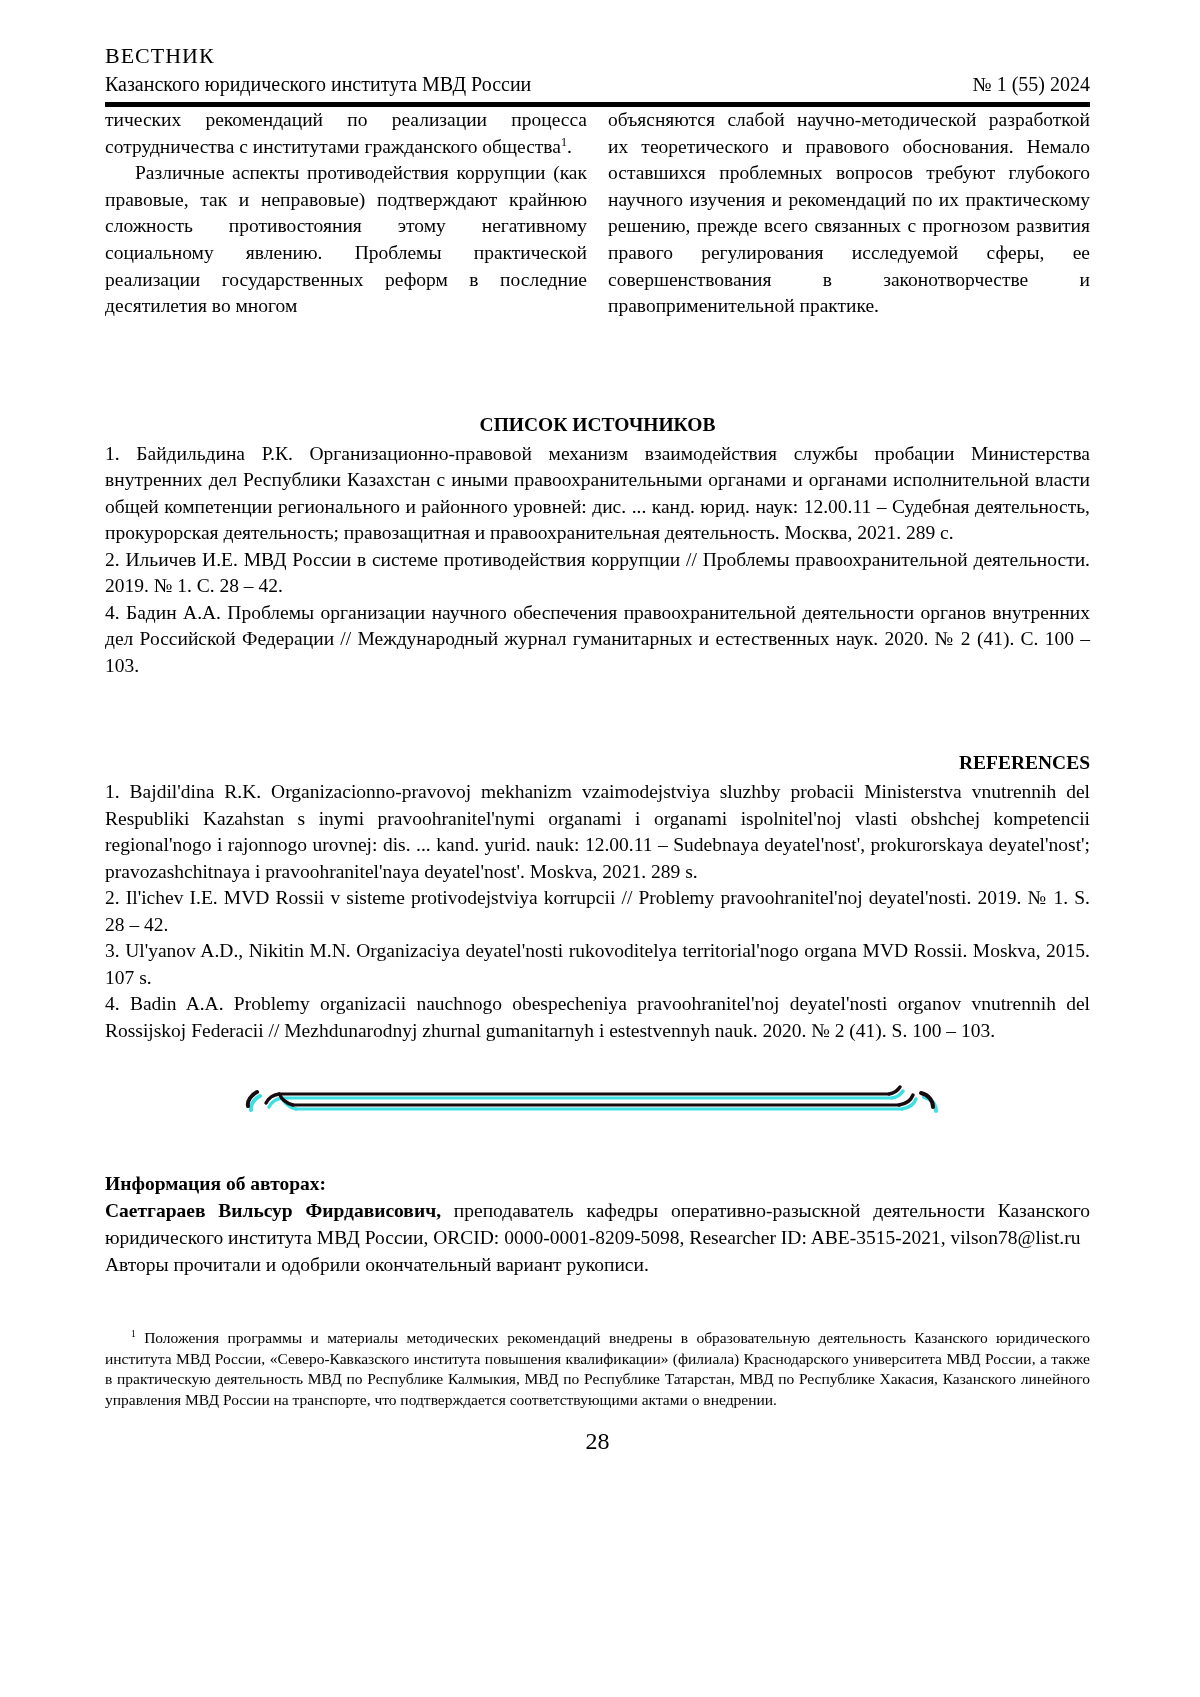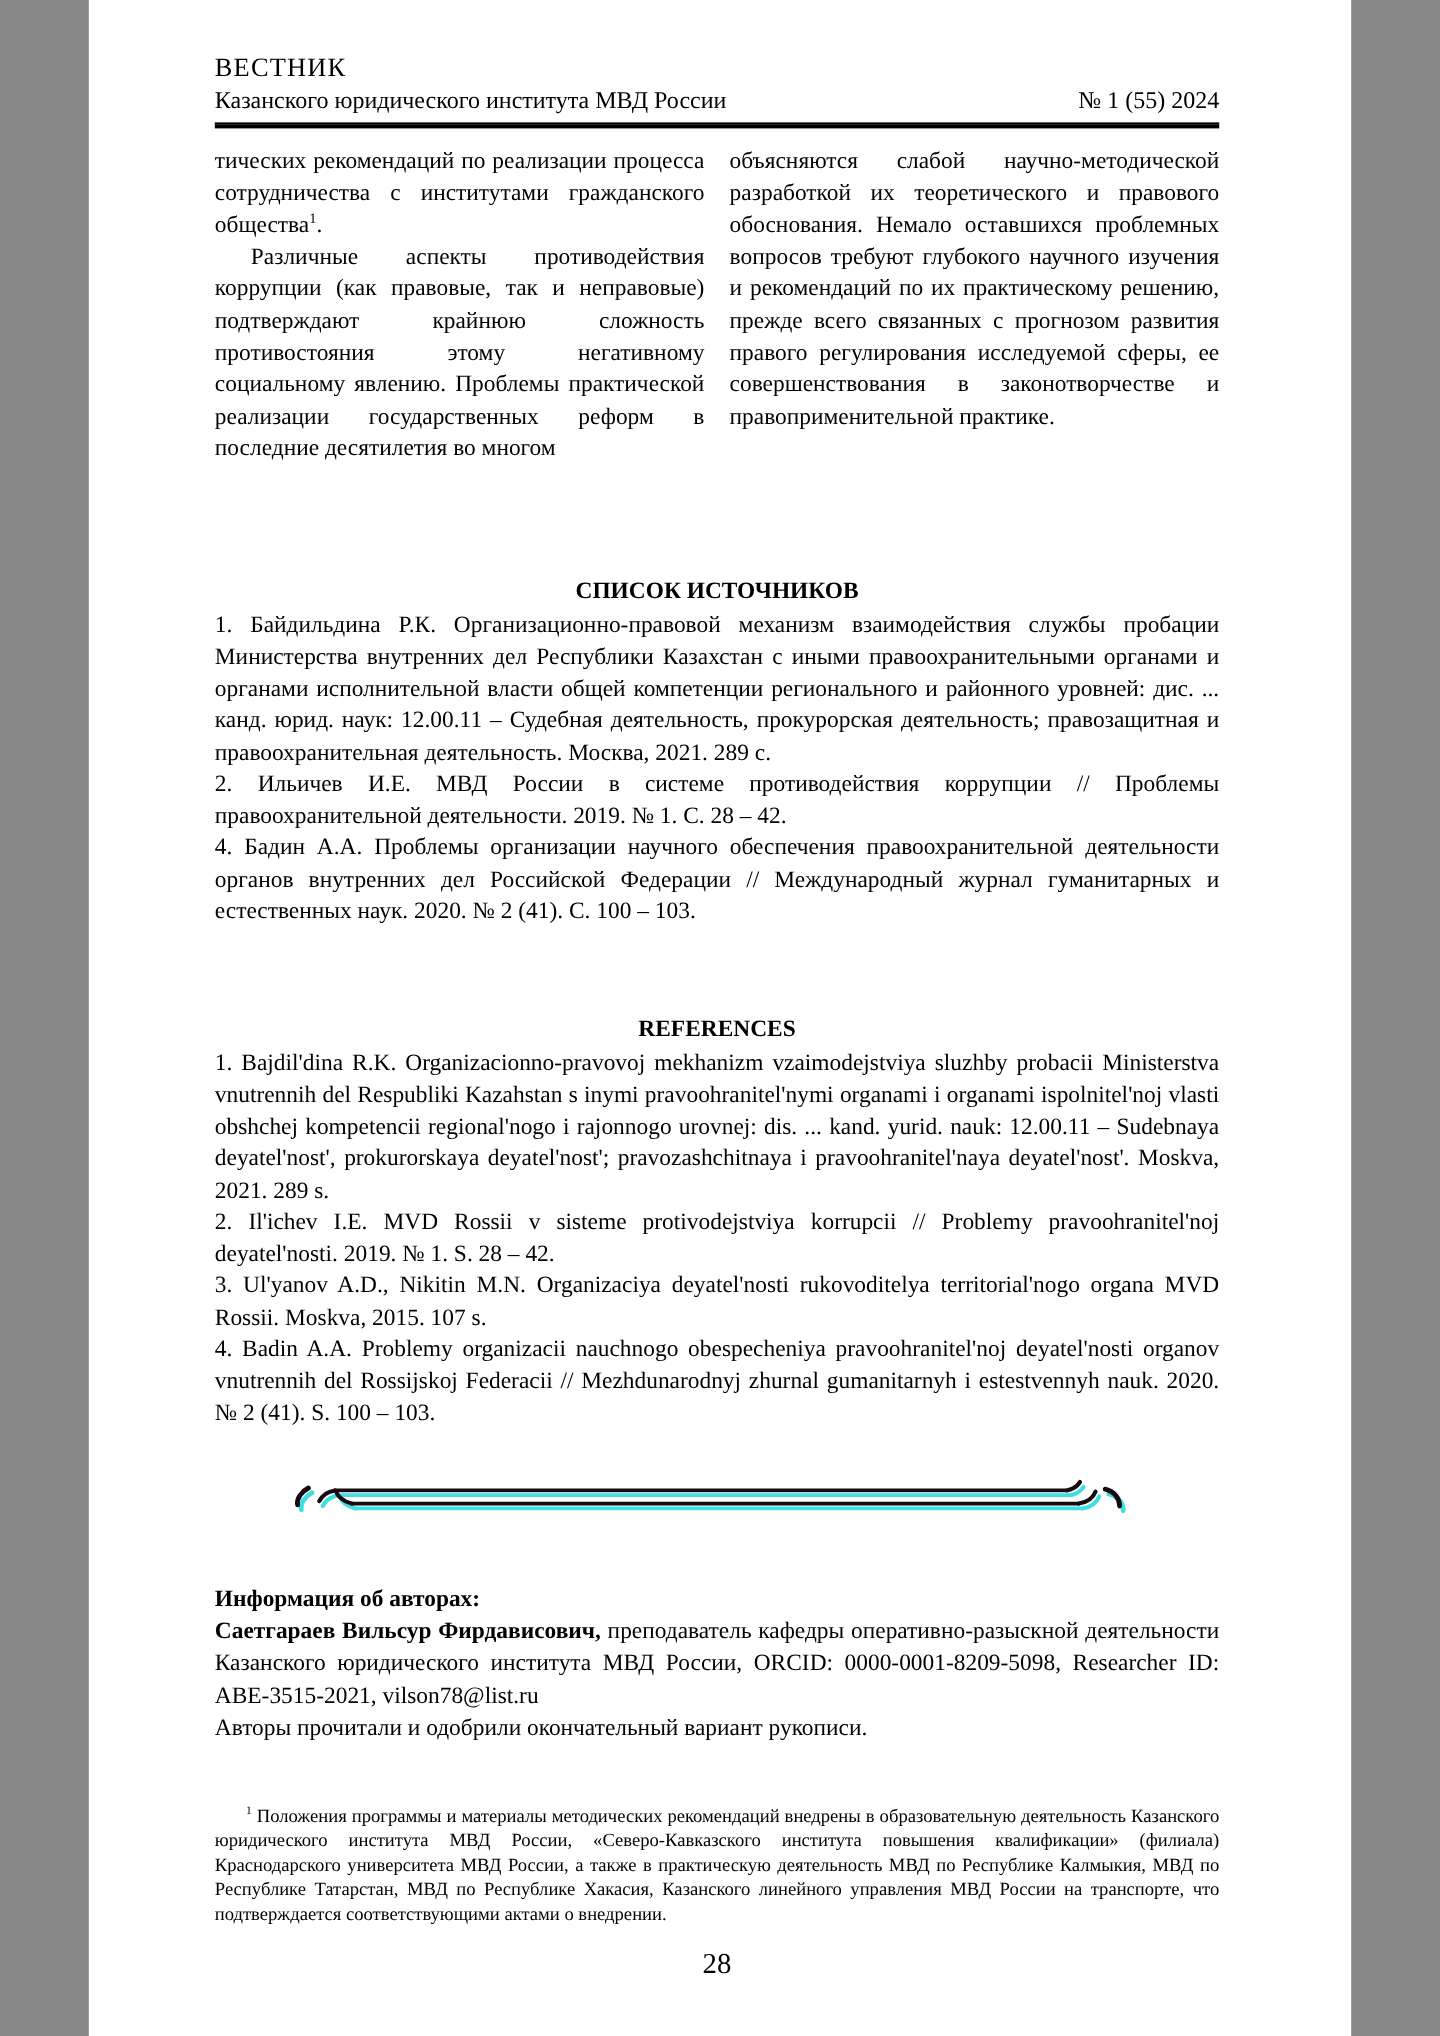--- a/index.html
+++ b/index.html
@@ -4,43 +4,43 @@
 <style>
   :root{
     --ink:#000000;
     --paper:#ffffff;
     --divider-accent:#3edfe1;
     --divider-ink:#160b10;
   }
   *{box-sizing:border-box;}
   html,body{margin:0;padding:0;background:#888;}
   .page{
-    width:1052px;height:1697px;margin:0 auto;background:var(--paper);
+    width:1200px;height:1697px;margin:0 auto;background:var(--paper);
     color:var(--ink);position:relative;
     padding:42px 110px 0 105px;
     font-family:"Liberation Serif","DejaVu Serif",serif;
   }
   p{margin:0;}
   
   .journal-title{font-size:22px;line-height:28px;letter-spacing:1px;}
   .header-row2{display:flex;justify-content:space-between;align-items:flex-start;
     font-size:20px;line-height:28px;}
   .header-rule{margin-top:4px;height:4px;border-top:2px solid var(--ink);
     border-bottom:3px solid var(--ink);}
   
-  .cols{display:flex;gap:21px;margin-top:15px;font-size:19.5px;line-height:26.6px;
+  .cols{display:flex;gap:21px;font-size:19.5px;line-height:26.6px;
     text-align:justify;hyphens:auto;-webkit-hyphens:auto;}
   .col{flex:1 1 0;min-width:0;}
   .indent{text-indent:30px;}
   sup.fn-mark{font-size:0.62em;line-height:0;vertical-align:super;}
   
   .section-heading{text-align:center;font-weight:bold;font-size:19.5px;
     line-height:27px;}
   .heading-sources{margin-top:91px;}
-  .heading-references{margin-top:70px;}
+  .heading-references{margin-top:70px;text-align:right;}
   .ref-list{margin-top:3px;font-size:19.5px;line-height:26.5px;text-align:justify;
     hyphens:auto;-webkit-hyphens:auto;}
   
   .divider-wrap{margin-top:40px;text-align:center;}
   .divider-wrap svg{display:inline-block;}
   .div-cyan path{stroke:var(--divider-accent);}
   .div-ink path{stroke:var(--divider-ink);}
   .divider-wrap path{fill:none;stroke-linecap:round;}
   
   .authors{margin-top:44px;font-size:19.5px;line-height:27px;text-align:justify;

